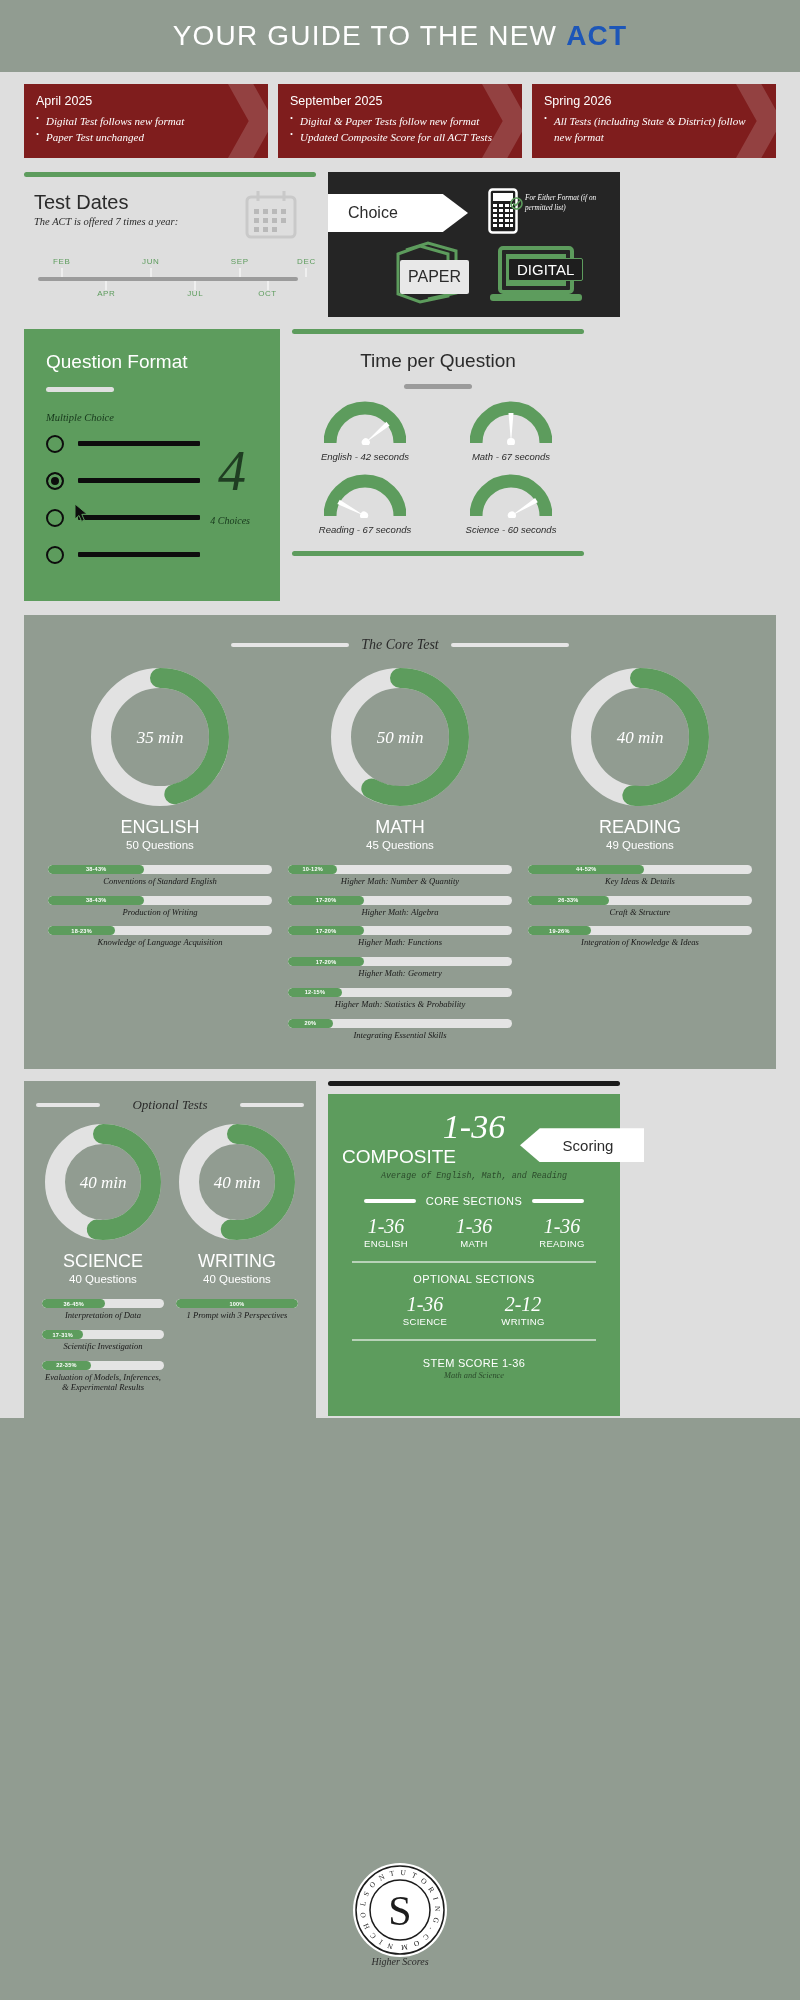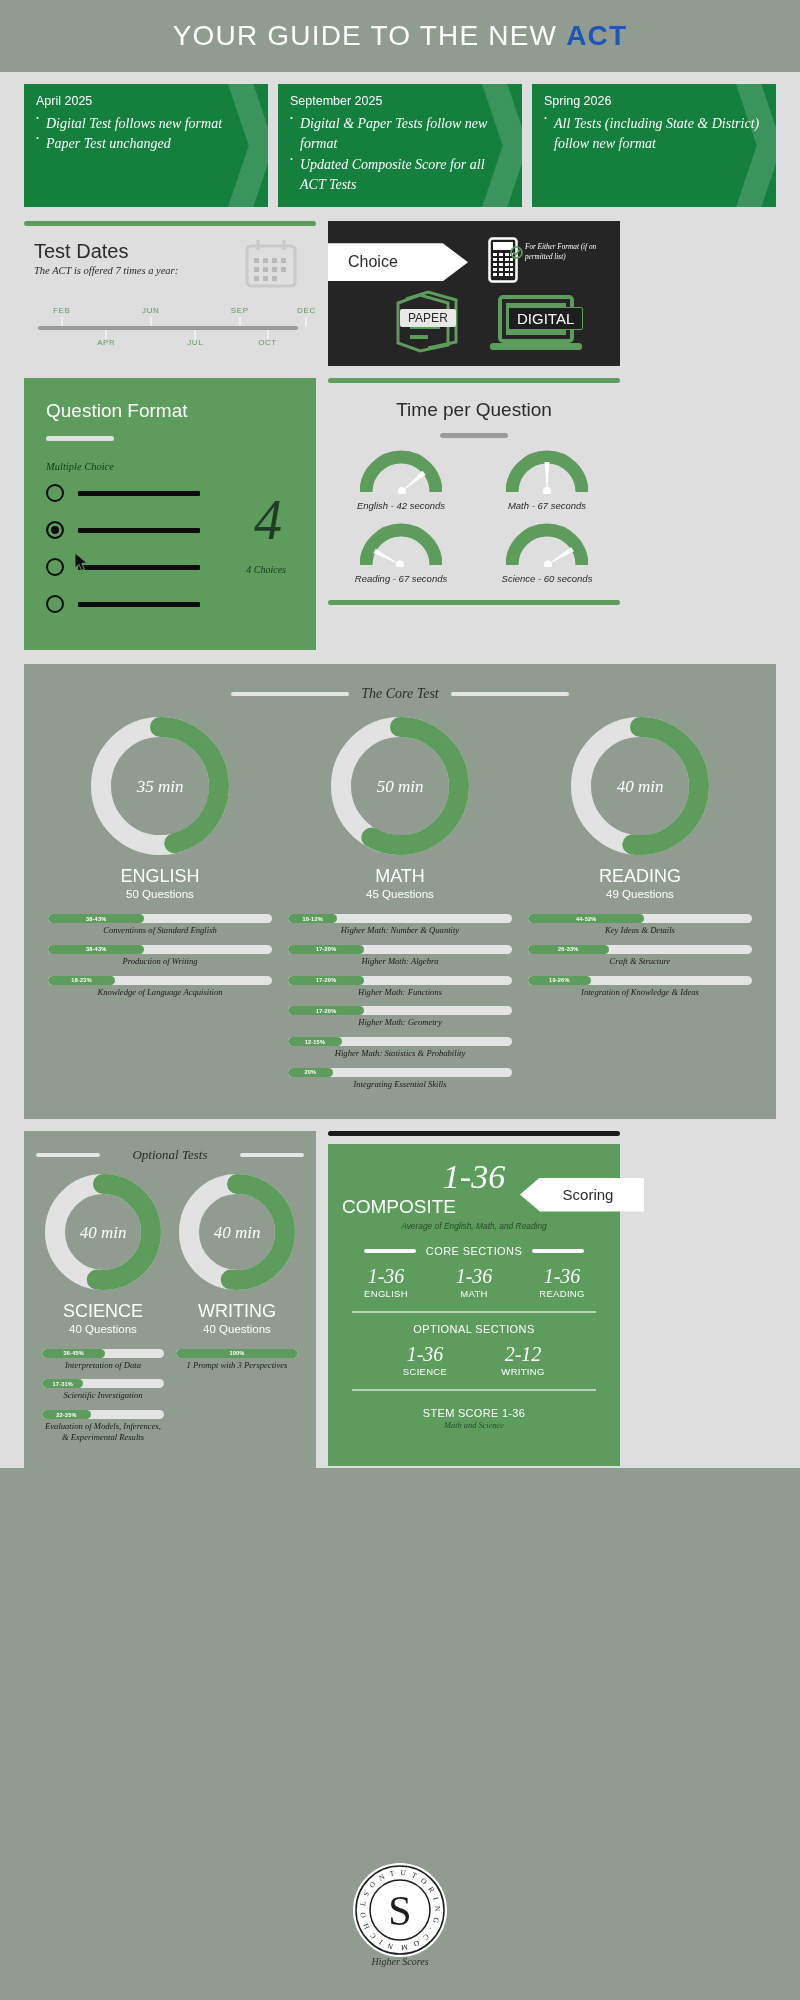--- a/index.html
+++ b/index.html
@@ -18,32 +18,32 @@
     font-size:28px; font-weight:400; color:#ffffff; letter-spacing:1.2px;
   }
   .header h1 .act { color:#1d56b8; font-weight:700; }
 
   
   .light { background:#dedede; padding:0 0 0 0; }
 
   
   .timeline { display:flex; gap:10px; padding:12px 24px 8px 24px; }
   .tl-card {
-    flex:1; background:#15803d; color:#fff; padding:10px 12px 12px 12px;
+    flex:1; background:#7f1d1d; color:#fff; padding:10px 12px 12px 12px;
     position:relative; overflow:hidden; min-height:72px;
   }
   .tl-card .chev {
     position:absolute; right:-6px; top:0; height:100%; width:46px;
     background:rgba(255,255,255,.16);
     clip-path: polygon(0 0, 55% 0, 100% 50%, 55% 100%, 0 100%, 45% 50%);
   }
   .tl-title { font-size:12.5px; font-weight:400; margin-bottom:6px; }
   .tl-list { list-style:none; }
   .tl-list li {
-    font-family:"Liberation Serif", serif; font-style:italic; font-size:14px;
+    font-family:"Liberation Serif", serif; font-style:italic; font-size:11px;
     line-height:1.45; padding-left:10px; position:relative;
   }
   .tl-list li::before {
     content:"•"; position:absolute; left:0; top:-1px; font-size:8px;
   }
 
   
   .row2 { display:flex; gap:12px; padding:6px 24px 0 24px; }
   .dates-panel { width:292px; }
   .grn-rule { height:5px; background:#5d9c5d; border-radius:3px; width:100%; }
@@ -84,33 +84,33 @@
   .calc { position:absolute; left:160px; top:16px; }
   .fmt-note {
     position:absolute; left:197px; top:22px; width:96px;
     font-family:"Liberation Serif", serif; font-style:italic;
     font-size:7.2px; color:#ffffff; line-height:1.35;
   }
   .check-ic { position:absolute; left:182px; top:24px; }
   .paper-ic { position:absolute; left:62px; top:68px; }
   .paper-lbl {
     position:absolute; left:72px; top:88px; background:#e8e8e8;
-    font-size:12px; color:#2b2b2b; padding:2px 8px; border-radius:2px;
+    font-size:16px; color:#2b2b2b; padding:8px 8px; border-radius:2px;
   }
   .laptop-ic { position:absolute; left:160px; top:72px; }
   .digital-lbl {
     position:absolute; left:180px; top:86px; background:#1e1e1e;
     color:#ffffff; font-size:15px; padding:2px 8px;
     border:1.5px solid #5d9c5d; border-radius:2px;
   }
 
   
   .row3 { display:flex; gap:12px; padding:10px 24px 0 24px; }
   .qf-panel {
-    width:292px; background:#5d9c5d; padding:22px 22px 18px 22px;
+    width:256px; background:#5d9c5d; padding:22px 22px 18px 22px;
     height:272px; position:relative;
   }
   .qf-panel h2 { color:#ffffff; font-size:19px; font-weight:400; }
   .qf-rule { width:68px; height:5px; background:#e0e0e0; border-radius:3px; margin-top:14px; }
   .qf-mc {
     font-family:"Liberation Serif", serif; font-style:italic;
     font-size:10.5px; color:#17381c; margin-top:20px;
   }
   .choices { margin-top:12px; position:relative; }
   .choice { display:flex; align-items:center; gap:14px; margin-bottom:19px; }
@@ -201,21 +201,21 @@
     background:#ffffff; display:flex; align-items:center; justify-content:center;
     clip-path: polygon(16% 0, 100% 0, 100% 100%, 16% 100%, 0 50%);
   }
   .score-tag span { font-size:15px; color:#2b2b2b; padding-left:12px; }
   .comp-num {
     font-family:"Liberation Serif", serif; font-style:italic;
     font-size:34px; color:#ffffff; text-align:center; line-height:1;
   }
   .comp-lbl { text-align:left; color:#ffffff; font-size:19px; margin-top:2px; }
   .comp-sub {
-    text-align:center; font-family:Liberation Sans, sans-serif; font-style:italic;
+    text-align:center; font-family:Liberation Mono, monospace; font-style:italic;
     font-size:8.4px; color:#2b4a2b; margin-top:3px;
   }
   .sec-head { display:flex; align-items:center; justify-content:center; gap:10px; margin-top:14px; }
   .sec-head .hr { height:4px; background:#ffffff; border-radius:2px; width:52px; }
   .sec-head span { color:#ffffff; font-size:11px; letter-spacing:.4px; }
   .sec-grid { display:flex; margin-top:8px; }
   .sec-cell { flex:1; text-align:center; }
   .sec-val {
     font-family:"Liberation Serif", serif; font-style:italic;
     font-size:20px; color:#ffffff; line-height:1.1;

